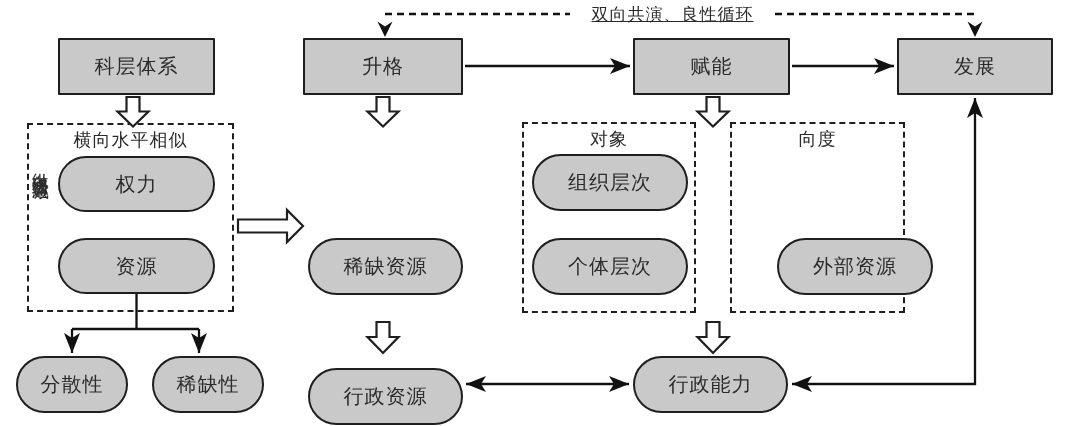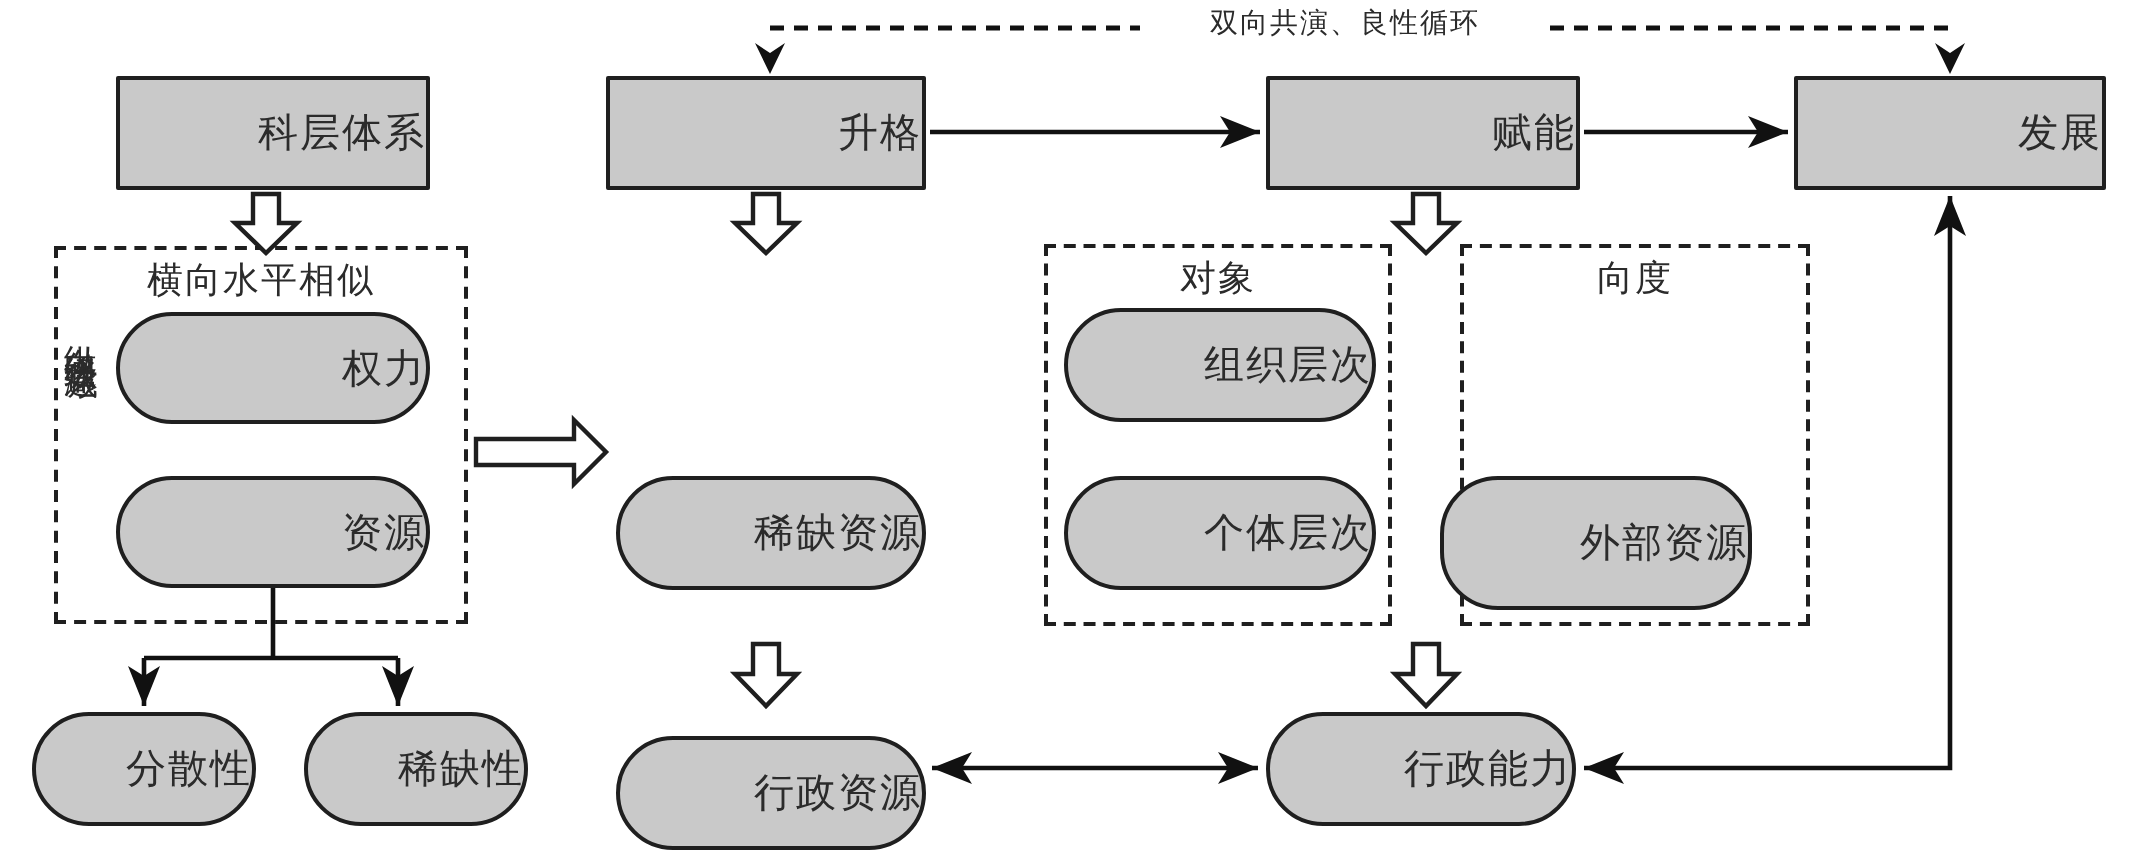--- a/index.html
+++ b/index.html
@@ -10,21 +10,21 @@
     font-family:"Liberation Serif","DejaVu Serif",serif;
     color:#2b2b2b;
     overflow:hidden;
   }
   .layer{position:absolute;left:0;top:0;z-index:2;pointer-events:none;}
   .node{
     position:absolute;
     box-sizing:border-box;
     background:#c9c9c9;
     border:2.4px solid #1f1f1f;
-    display:flex;align-items:center;justify-content:flex-end;
+    display:flex;align-items:center;justify-content:center;
     font-size:20px;
     letter-spacing:1px;
     z-index:1;
   }
   .rect{border-radius:1px;}
   .pill{border-radius:29px;}
   .group{
     position:absolute;
     box-sizing:border-box;
     border:2.2px dashed #1f1f1f;
@@ -43,23 +43,24 @@
     left:3px;top:34px;
     writing-mode:vertical-rl;
     text-orientation:upright;
     font-size:17px;
     letter-spacing:2px;
     line-height:1;
   }
   .float-label{
     position:absolute;
     text-align:center;
-    font-size:14px;
+    font-size:17px;
     letter-spacing:1px;
     z-index:3;
+    text-decoration:underline;
   }
 </style>
 </head>
 <body>
 
 <div class="canvas">
 
   <div class="group" style="left:27px;top:123px;width:207px;height:189px">
     <div class="group-label">横向水平相似</div>
     <div class="side-label">纵向逐级递减</div>
@@ -108,21 +109,21 @@
     <span>行政资源</span>
   </div>
 
   <div class="node pill" style="left:532px;top:154px;width:156px;height:57px">
     <span>组织层次</span>
   </div>
   <div class="node pill" style="left:532px;top:238px;width:156px;height:57px">
     <span>个体层次</span>
   </div>
 
-  <div class="node pill" style="left:720px;top:238px;width:156px;height:67px">
+  <div class="node pill" style="left:777px;top:238px;width:156px;height:57px">
     <span>外部资源</span>
   </div>
 
   <div class="node pill" style="left:633px;top:356px;width:155px;height:57px">
     <span>行政能力</span>
   </div>
 
   <svg class="layer" width="1076" height="426" viewBox="0 0 1076 426">
     <defs>
       <marker id="ah" markerUnits="userSpaceOnUse" markerWidth="20" markerHeight="16" viewBox="0 0 20 16" refX="20" refY="8" orient="auto-start-reverse">

